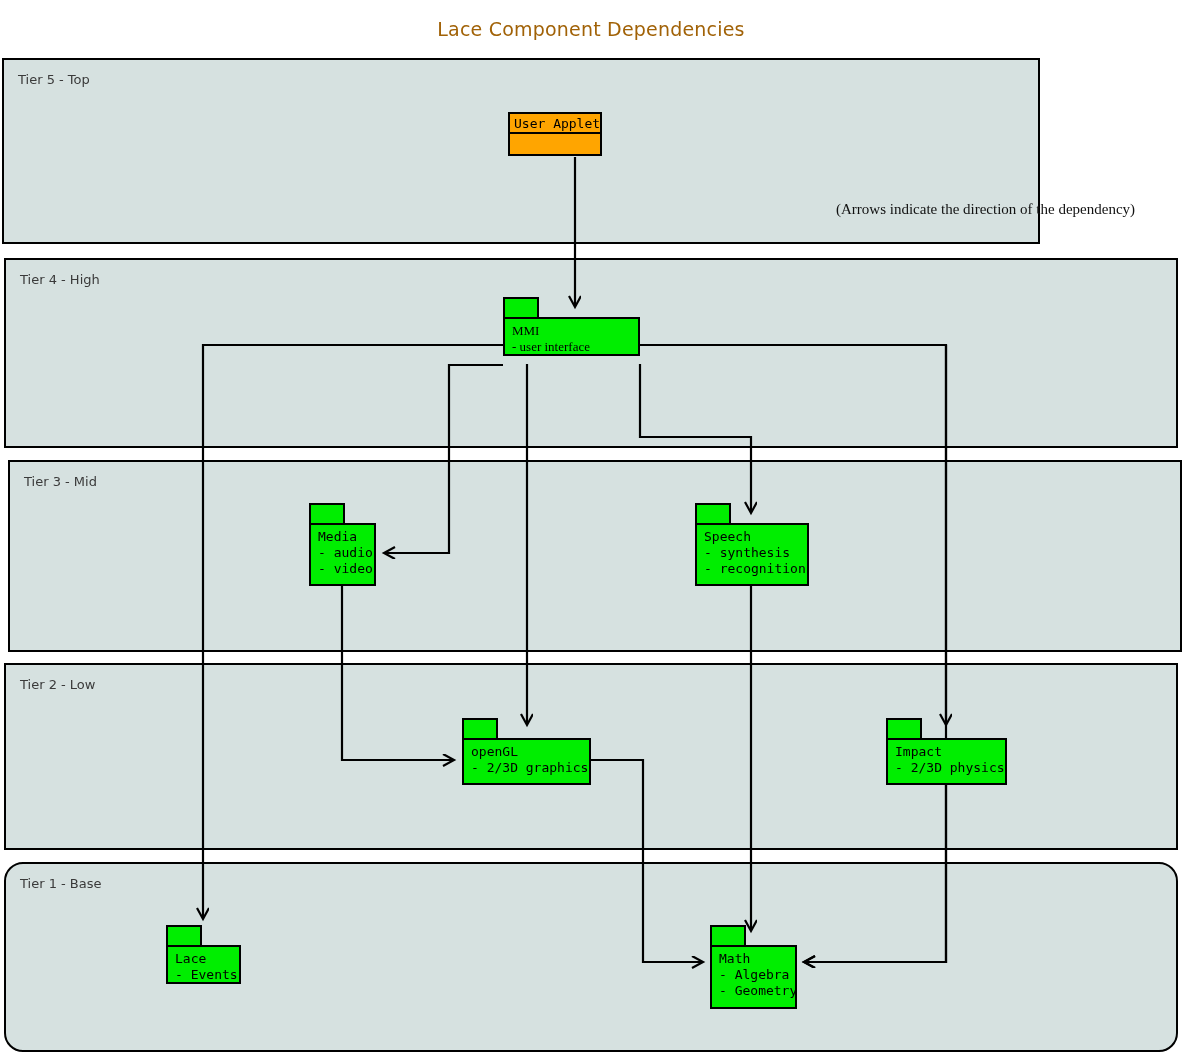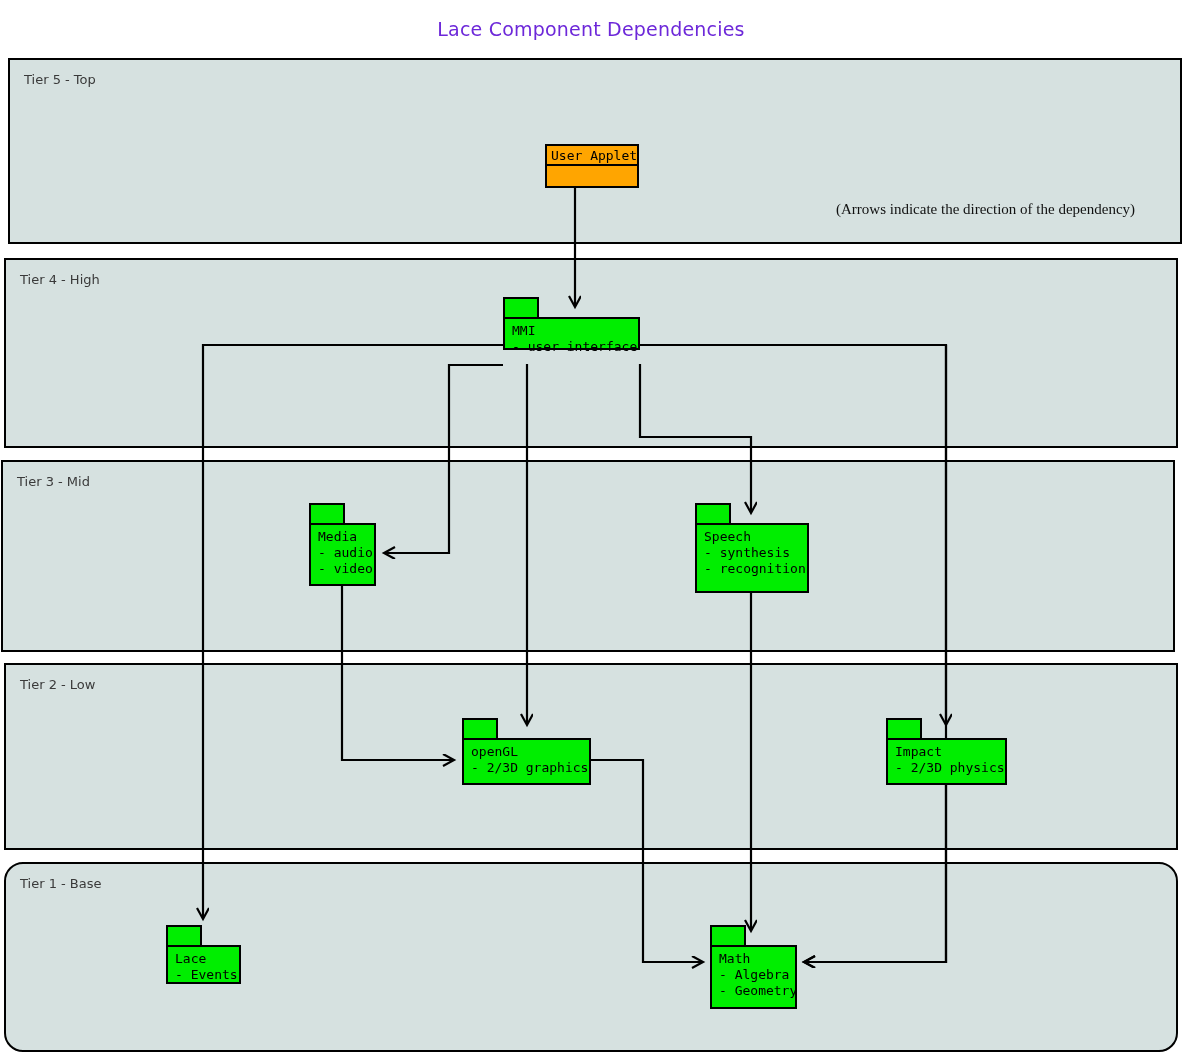--- a/index.html
+++ b/index.html
@@ -9,21 +9,21 @@
     font-family:"DejaVu Sans", sans-serif;
     overflow:hidden;
   }
   #stage{position:relative;width:1182px;height:1056px;}
 
   .title{
     position:absolute;left:0;top:18px;width:1182px;
     text-align:center;
     font-family:"DejaVu Sans", sans-serif;
     font-size:19px;
-    color:#6d28d9;
+    color:#a16207;
     letter-spacing:0.2px;
   }
 
   .tier{
     position:absolute;
     background:#d6e1e0;
     border:2px solid #000000;
     box-sizing:border-box;
   }
   .tier-label{
@@ -86,27 +86,27 @@
 
   svg.edges{position:absolute;left:0;top:0;width:1182px;height:1056px;pointer-events:none;}
 </style>
 </head>
 <body>
 
 <div id="stage">
 
   <div class="title">Lace Component Dependencies</div>
 
-  <div class="tier" style="left:8px;top:58px;width:1174px;height:186px;">
+  <div class="tier" style="left:2px;top:58px;width:1038px;height:186px;">
     <div class="tier-label">Tier 5 - Top</div>
   </div>
   <div class="tier" style="left:4px;top:258px;width:1174px;height:190px;padding-left:7px;">
     <div class="tier-label">Tier 4 - High</div>
   </div>
-  <div class="tier" style="left:1px;top:460px;width:1174px;height:192px;">
+  <div class="tier" style="left:8px;top:460px;width:1174px;height:192px;">
     <div class="tier-label">Tier 3 - Mid</div>
   </div>
   <div class="tier" style="left:4px;top:663px;width:1174px;height:187px;">
     <div class="tier-label">Tier 2 - Low</div>
   </div>
   <div class="tier" style="left:4px;top:862px;width:1174px;height:190px;border-radius:19px;">
     <div class="tier-label">Tier 1 - Base</div>
   </div>
 
   <div class="note" style="left:836px;top:201px;">(Arrows indicate the direction of the dependency)</div>
@@ -135,45 +135,45 @@
       <path d="M342,586 L342,760 L453,760" marker-end="url(#ah)"></path>
 
       <path d="M751,586 L751,930" marker-end="url(#ah)"></path>
 
       <path d="M591,760 L643,760 L643,962 L702,962" marker-end="url(#ah)"></path>
 
       <path d="M946,785 L946,962 L805,962" marker-end="url(#ah)"></path>
     </g>
   </svg>
 
-  <div class="applet" style="left:545px;top:112px;width:94px;height:44px;margin-top:32px;">
+  <div class="applet" style="left:508px;top:112px;width:94px;height:44px;">
     <div class="head" style="width:94px;">User Applet</div>
     <div class="base" style="top:20px;width:94px;height:24px;"></div>
   </div>
 
   <div class="pkg" style="left:503px;top:297px;">
     <div class="tab"></div>
-    <div class="body" style="width:137px;height:33px;">
+    <div class="body" style="width:137px;height:39px;font-family:Liberation Serif, serif;">
       <span class="line">MMI</span>
       <span class="line">- user interface</span>
     </div>
   </div>
 
   <div class="pkg" style="left:309px;top:503px;">
     <div class="tab"></div>
     <div class="body" style="width:67px;height:63px;">
       <span class="line">Media</span>
       <span class="line">- audio</span>
       <span class="line">- video</span>
     </div>
   </div>
 
   <div class="pkg" style="left:695px;top:503px;">
     <div class="tab"></div>
-    <div class="body" style="width:114px;height:70px;">
+    <div class="body" style="width:114px;height:63px;">
       <span class="line">Speech</span>
       <span class="line">- synthesis</span>
       <span class="line">- recognition</span>
     </div>
   </div>
 
   <div class="pkg" style="left:462px;top:718px;">
     <div class="tab"></div>
     <div class="body" style="width:129px;height:47px;">
       <span class="line">openGL</span>

